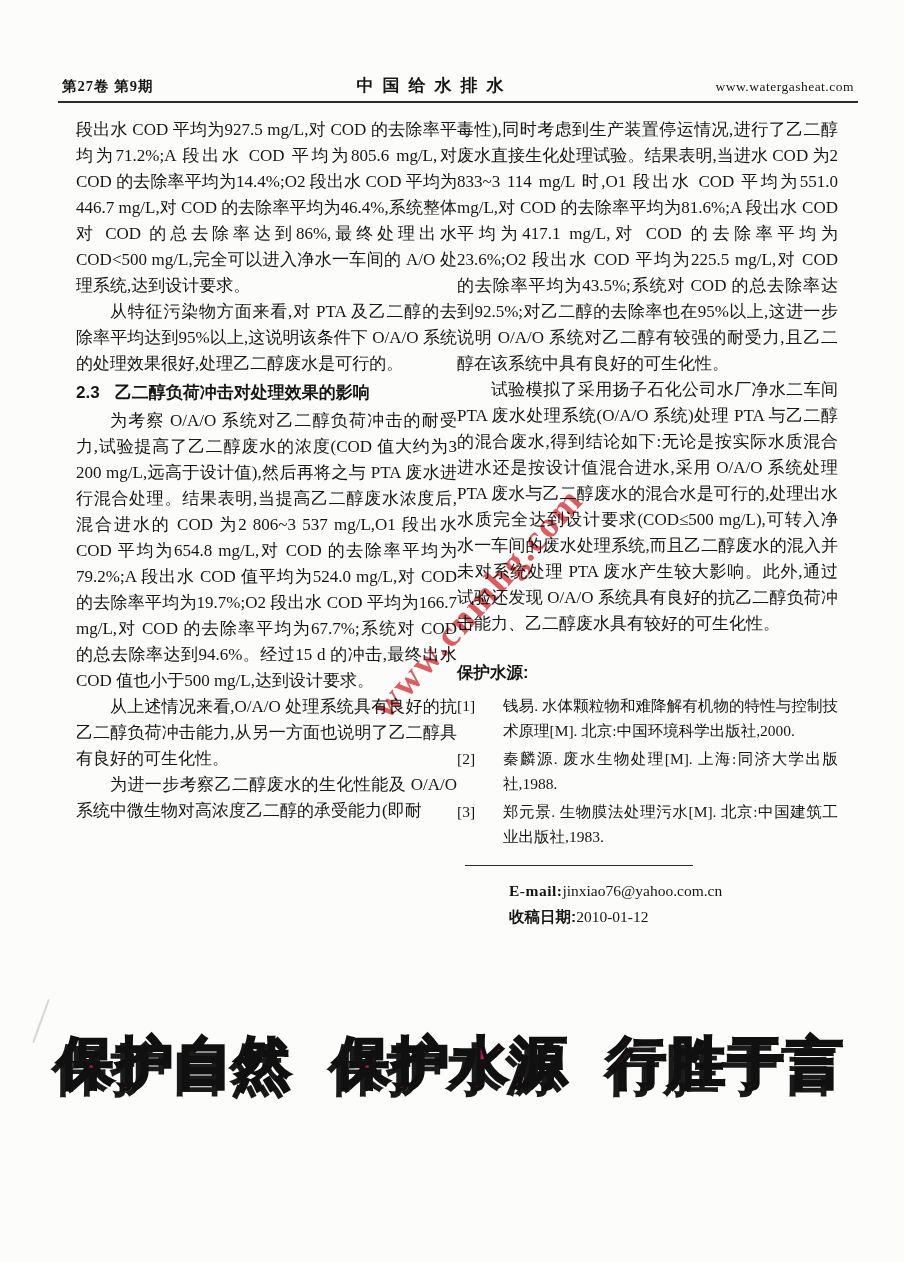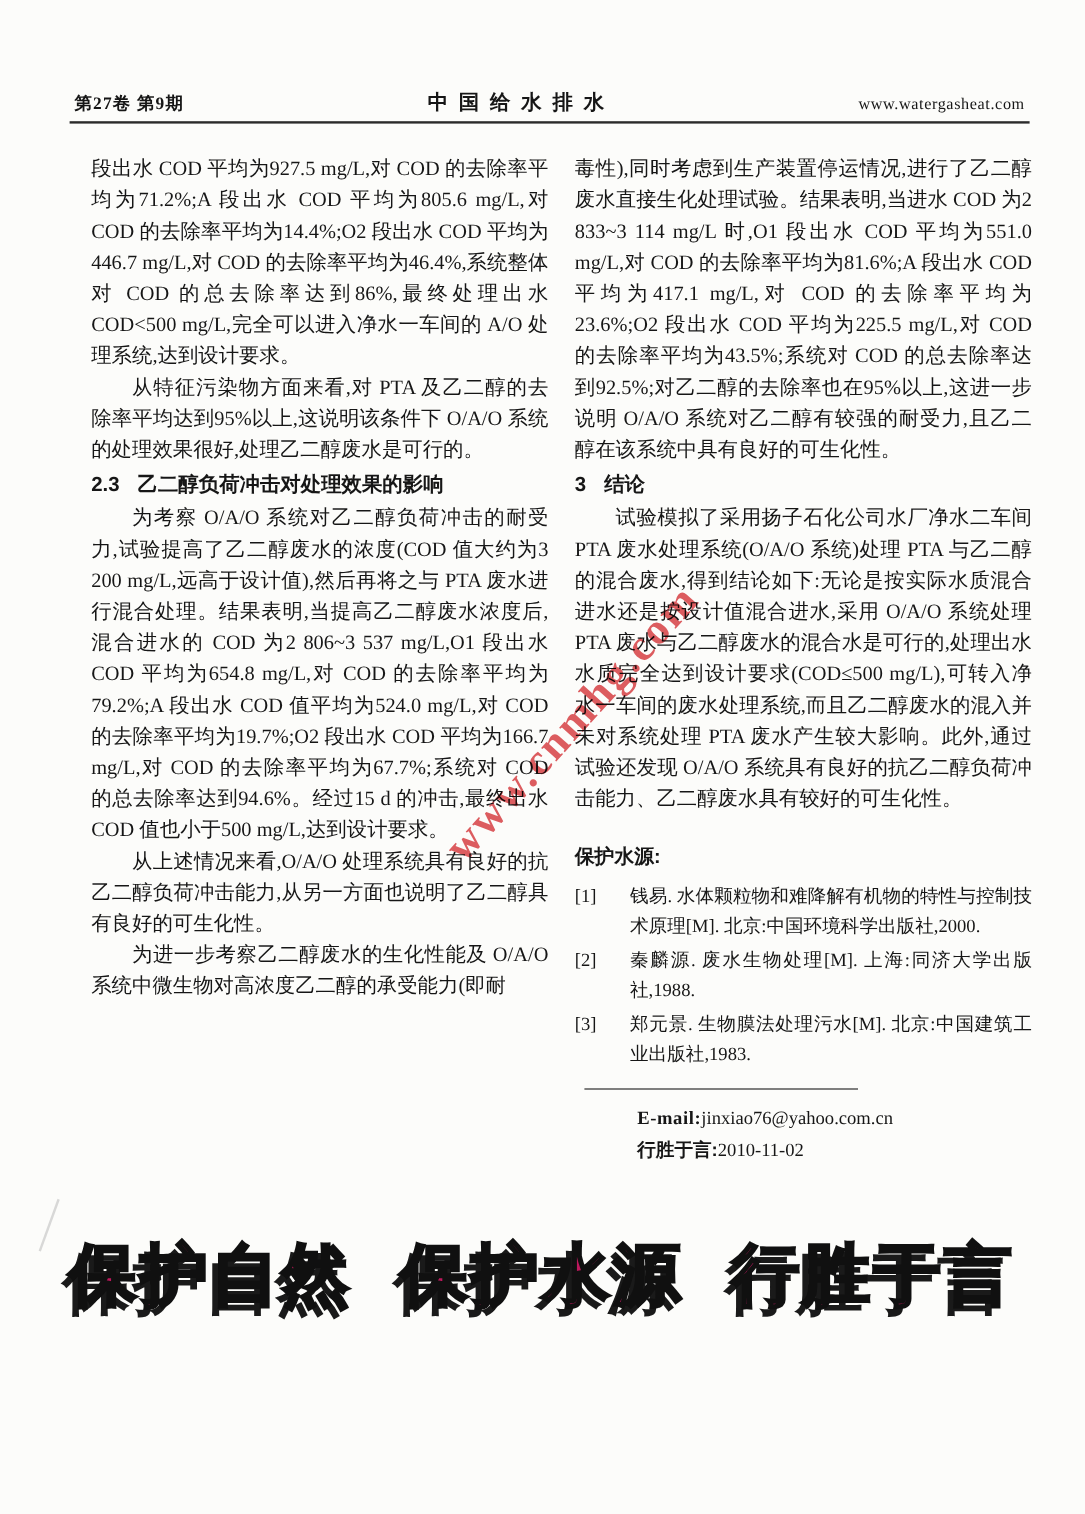--- a/index.html
+++ b/index.html
@@ -19,22 +19,22 @@
   .h-issue { font-size:14.5px; font-weight:bold; letter-spacing:1px; }
   .h-journal { font-size:17px; font-weight:bold; letter-spacing:9px; }
   .h-site { font-size:13.5px; letter-spacing:0.5px; }
   .header-rule {
     position:absolute; left:58px; right:46px; top:101px;
     border-top:2.2px solid #2b2b2b;
   }
 
   
   .columns {
-    position:absolute; left:76px; top:128px; width:784px;
-    display:flex; gap:22px;
+    position:absolute; left:76px; top:117px; width:784px;
+    display:flex; 
   }
   .col { width:381px; font-size:17px; line-height:26px; text-align:justify; }
   .col p { margin:0; text-indent:2em; }
   .col p.noindent { text-indent:0; }
   .sec-heading {
     font-family:"Liberation Sans","DejaVu Sans",sans-serif;
     font-weight:bold; font-size:17px; margin:3px 0 2px 0;
   }
   .sec-num { margin-right:15px; }
 
@@ -109,23 +109,20 @@
       <div class="sec-heading">
         <span class="sec-num">2.3</span><span>乙二醇负荷冲击对处理效果的影响</span>
       </div>
       <p>为考察 O/A/O 系统对乙二醇负荷冲击的耐受力,试验提高了乙二醇废水的浓度(COD 值大约为3 200 mg/L,远高于设计值),然后再将之与 PTA 废水进行混合处理。结果表明,当提高乙二醇废水浓度后,混合进水的 COD 为2 806~3 537 mg/L,O1 段出水 COD 平均为654.8 mg/L,对 COD 的去除率平均为79.2%;A 段出水 COD 值平均为524.0 mg/L,对 COD 的去除率平均为19.7%;O2 段出水 COD 平均为166.7 mg/L,对 COD 的去除率平均为67.7%;系统对 COD 的总去除率达到94.6%。经过15 d 的冲击,最终出水 COD 值也小于500 mg/L,达到设计要求。</p>
       <p>从上述情况来看,O/A/O 处理系统具有良好的抗乙二醇负荷冲击能力,从另一方面也说明了乙二醇具有良好的可生化性。</p>
       <p>为进一步考察乙二醇废水的生化性能及 O/A/O 系统中微生物对高浓度乙二醇的承受能力(即耐</p>
     </div>
 
     <div class="col">
       <p class="noindent">毒性),同时考虑到生产装置停运情况,进行了乙二醇废水直接生化处理试验。结果表明,当进水 COD 为2 833~3 114 mg/L 时,O1 段出水 COD 平均为551.0 mg/L,对 COD 的去除率平均为81.6%;A 段出水 COD 平均为417.1 mg/L,对 COD 的去除率平均为23.6%;O2 段出水 COD 平均为225.5 mg/L,对 COD 的去除率平均为43.5%;系统对 COD 的总去除率达到92.5%;对乙二醇的去除率也在95%以上,这进一步说明 O/A/O 系统对乙二醇有较强的耐受力,且乙二醇在该系统中具有良好的可生化性。</p>
-      <div class="sec-heading">
-        <span class="sec-num">3</span><span>结论</span>
-      </div>
       <p>试验模拟了采用扬子石化公司水厂净水二车间 PTA 废水处理系统(O/A/O 系统)处理 PTA 与乙二醇的混合废水,得到结论如下:无论是按实际水质混合进水还是按设计值混合进水,采用 O/A/O 系统处理 PTA 废水与乙二醇废水的混合水是可行的,处理出水水质完全达到设计要求(COD≤500 mg/L),可转入净水一车间的废水处理系统,而且乙二醇废水的混入并未对系统处理 PTA 废水产生较大影响。此外,通过试验还发现 O/A/O 系统具有良好的抗乙二醇负荷冲击能力、乙二醇废水具有较好的可生化性。</p>
 
       <div class="refs-title">保护水源:</div>
       <div class="ref">
         <span class="ref-num">[1]</span>
         <span class="ref-text">钱易. 水体颗粒物和难降解有机物的特性与控制技术原理[M]. 北京:中国环境科学出版社,2000.</span>
       </div>
       <div class="ref">
         <span class="ref-num">[2]</span>
         <span class="ref-text">秦麟源. 废水生物处理[M]. 上海:同济大学出版社,1988.</span>
@@ -133,21 +130,21 @@
       <div class="ref">
         <span class="ref-num">[3]</span>
         <span class="ref-text">郑元景. 生物膜法处理污水[M]. 北京:中国建筑工业出版社,1983.</span>
       </div>
 
       <div class="footnote-rule"></div>
       <div class="email-line">
         <span class="email-label">E-mail:</span><span>jinxiao76@yahoo.com.cn</span>
       </div>
       <div class="date-line">
-        <span class="date-label">行胜于言:</span><span>2010-11-02</span>
+        <span class="date-label">收稿日期:</span><span>2010-01-12</span>
       </div>
     </div>
 
   </div>
 
   <div class="watermark">www.cnmhg.com</div>
   <div class="artifact"></div>
 
   <div class="slogan">
     <span>保护自然</span><span>保护水源</span><span>行胜于言</span>

